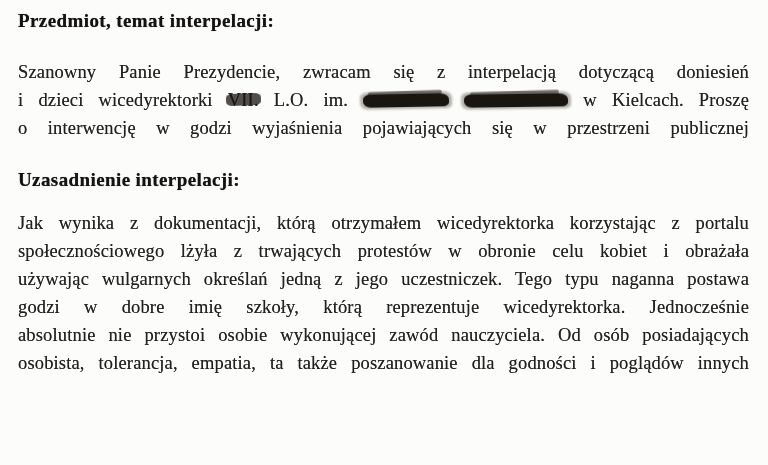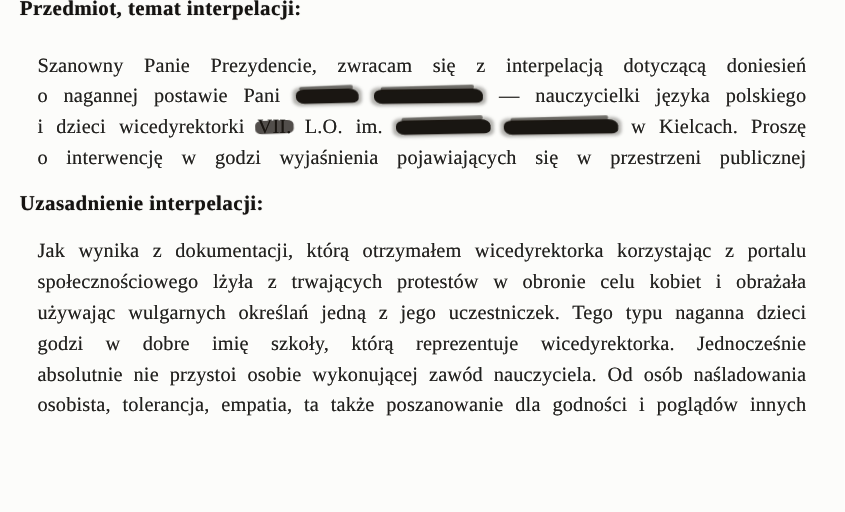--- a/index.html
+++ b/index.html
@@ -1,38 +1,38 @@
 <!DOCTYPE html>
 <html><head>
 <meta charset="utf-8">
 <style>
   html, body { margin: 0; padding: 0; }
   .page {
     position: relative;
     width: 768px;
     height: 465px;
     box-sizing: border-box;
-    padding: 0 19px 0 18px;
+    padding: 12px 19px 0 18px;
     background: #fcfcfa;
     overflow: hidden;
     font-family: "Liberation Serif", serif;
     color: #22211f;
   }
   .hd {
     font-size: 19px;
     font-weight: bold;
     line-height: 24px;
     letter-spacing: .4px;
     color: #151311;
     margin: 0;
     text-shadow: 0 0 .7px rgba(30,28,26,.75);
   }
   .hd1 { margin-top: -3px; }
-  .hd2 { }
-  .para { margin: 16px; }
+  .hd2 { margin-top: 26px; }
+  .para { margin: 0; }
   .para1 { margin-top: 25px; }
   .para2 { margin-top: 17px; }
   .line {
     font-size: 18.5px;
     line-height: 28px;
     letter-spacing: .15px;
     text-align: justify;
     text-align-last: justify;
     text-shadow: 0 0 .6px rgba(45,43,40,.65);
     white-space: normal;
@@ -87,26 +87,20 @@
 
 <div class="page">
 
   <h1 class="hd hd1">Przedmiot, temat interpelacji:</h1>
 
   <div class="para para1">
     <div class="line">
       <span>Szanowny Panie Prezydencie, zwracam się z interpelacją dotyczącą doniesień</span>
     </div>
     <div class="line">
-      <span>o nagannej postawie Pani</span>
-      <span class="red r1"></span>
-      <span class="red r2"></span>
-      <span>— nauczycielki języka polskiego</span>
-    </div>
-    <div class="line">
       <span>i dzieci wicedyrektorki</span>
       <span class="scr"><span>VII.</span></span>
       <span>L.O. im.</span>
       <span class="red r3"></span>
       <span class="red r4"></span>
       <span>w Kielcach. Proszę</span>
     </div>
     <div class="line">
       <span>o interwencję w godzi wyjaśnienia pojawiających się w przestrzeni publicznej</span>
     </div>
@@ -115,26 +109,26 @@
   <h2 class="hd hd2">Uzasadnienie interpelacji:</h2>
 
   <div class="para para2">
     <div class="line">
       <span>Jak wynika z dokumentacji, którą otrzymałem wicedyrektorka korzystając z portalu</span>
     </div>
     <div class="line">
       <span>społecznościowego lżyła z trwających protestów w obronie celu kobiet i obrażała</span>
     </div>
     <div class="line">
-      <span>używając wulgarnych określań jedną z jego uczestniczek. Tego typu naganna dzieci</span>
+      <span>używając wulgarnych określań jedną z jego uczestniczek. Tego typu naganna postawa</span>
     </div>
     <div class="line">
       <span>godzi w dobre imię szkoły, którą reprezentuje wicedyrektorka. Jednocześnie</span>
     </div>
     <div class="line">
-      <span>absolutnie nie przystoi osobie wykonującej zawód nauczyciela. Od osób naśladowania</span>
+      <span>absolutnie nie przystoi osobie wykonującej zawód nauczyciela. Od osób posiadających</span>
     </div>
     <div class="line">
       <span>osobista, tolerancja, empatia, ta także poszanowanie dla godności i poglądów innych</span>
     </div>
   </div>
 
 </div>
 
 </body></html>

